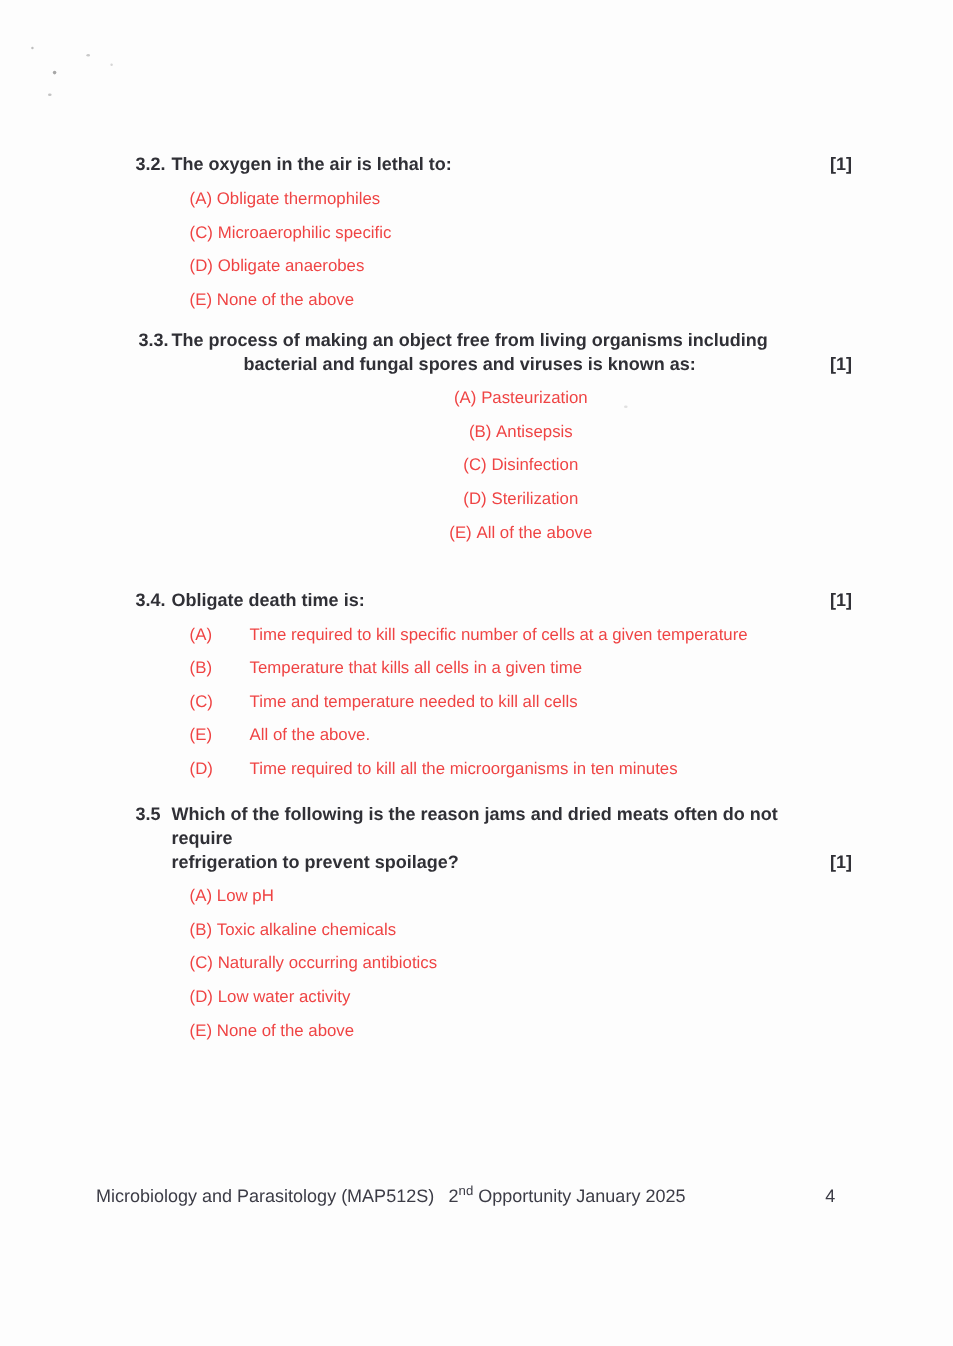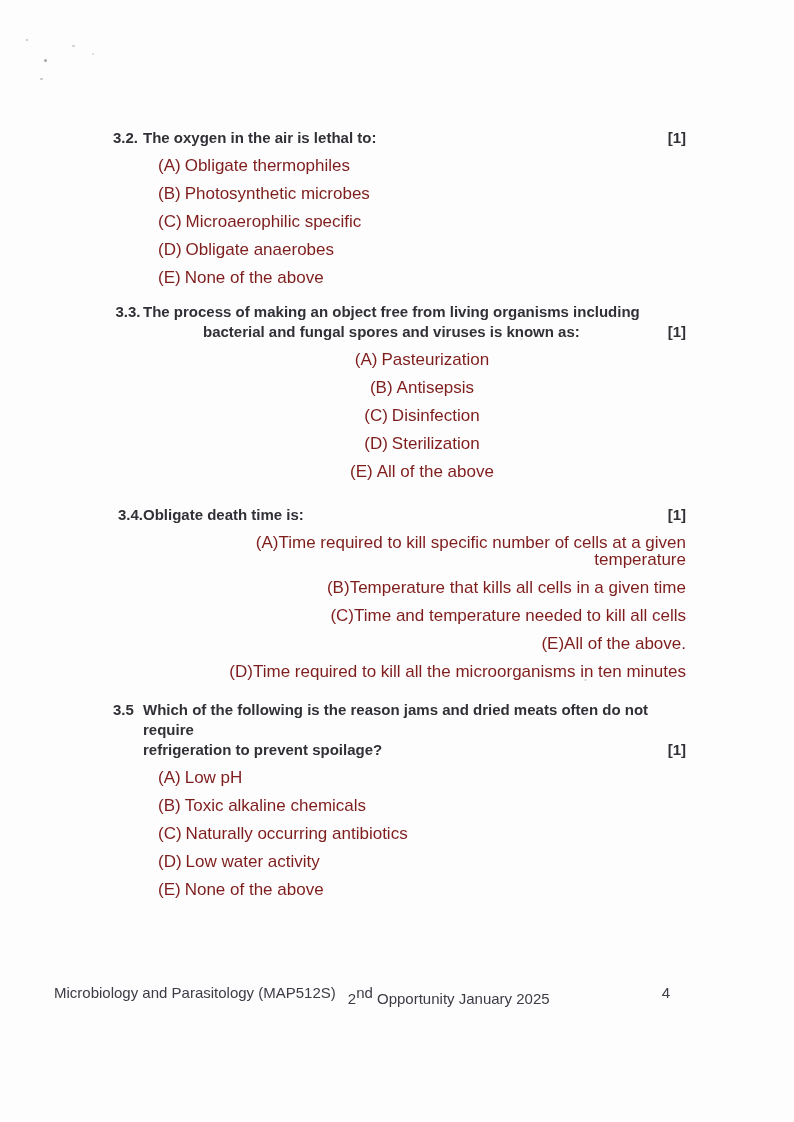--- a/index.html
+++ b/index.html
@@ -7,40 +7,40 @@
     width: 794px;
     background: #ffffff;
     font-family: "Liberation Sans", "DejaVu Sans", sans-serif;
   }
   .page {
     position: relative;
     width: 794px;
     height: 1122px;
     background: #fdfdfd;
     overflow: hidden;
-    padding: 128px 108px 0 113px;
+    padding: 128px 84px 0 113px;
     color: #3b3b40;
   }
   
   .speck {
     position: absolute;
     border-radius: 50%;
     background: #8a8a8a;
   }
   .sp1 { left: 26px;  top: 39px;  width: 2px; height: 2px; opacity: .55; }
   .sp2 { left: 72px;  top: 45px;  width: 3px; height: 2px; opacity: .45; }
   .sp3 { left: 92px;  top: 53px;  width: 2px; height: 2px; opacity: .35; }
   .sp4 { left: 44px;  top: 59px;  width: 3px; height: 3px; opacity: .75; }
   .sp5 { left: 40px;  top: 78px;  width: 3px; height: 2px; opacity: .5;  }
   .sp6 { left: 520px; top: 338px; width: 3px; height: 2px; opacity: .25; }
   .sp7 { left: 584px; top: 679px; width: 3px; height: 2px; opacity: .3;  }
 
   .question { }
   .q-sp-33 { margin-top: 16px; text-align: center; }
-  .q-sp-34 { margin-top: 25px; text-align: right; }
+  .q-sp-34 { margin-top: 39px; }
   .q-sp-35 { margin-top: 20px; }
 
   .q-head {
     display: flex;
     justify-content: space-between;
     align-items: flex-end;
     font-weight: bold;
     color: #303036;
     font-size: 15px;
     line-height: 20px;
@@ -49,47 +49,47 @@
   .q-num { width: 30px; flex: 0 0 30px; }
   .q-text { }
   .q-marks { font-weight: bold; color: #303036; }
 
   .options {
     list-style: none;
     margin-top: 9px;
     margin-left: 45px;
   }
   .option {
-    font-size: 17px;
+    font-size: 14px;
     line-height: 17px;
     margin-bottom: 11px;
-    color: #7f1d1d;
+    color: #ef4444;
   }
   .opt-label {
     display: inline-block;
     margin-right: 4px;
   }
   .options.tabbed .opt-label {
     width: 50px;
     margin-right: 0;
   }
 
   .footer {
     position: absolute;
-    left: 54px;
+    left: 80px;
     top: 984px;
     width: 616px;
     display: flex;
-    align-items: flex-start;
+    align-items: flex-end;
     font-size: 15px;
     color: #3c3c46;
     line-height: 18px;
   }
   .footer-course { margin-right: 12px; }
-  .footer-opp sup { font-size: 15px; }
+  .footer-opp sup { font-size: 11px; }
   .footer-page { margin-left: auto; }
 </style>
 </head>
 <body>
 
 <div class="page">
 
   <div>
     <span class="speck sp1"></span>
     <span class="speck sp2"></span>
@@ -106,21 +106,20 @@
         <span class="q-num">3.2.</span>
         <span class="q-text">
           <div>The oxygen in the air is lethal to:</div>
           <div></div>
         </span>
       </div>
       <span class="q-marks">[1]</span>
     </div>
     <ul class="options">
       <li class="option"><span class="opt-label">(A)</span><span>Obligate thermophiles</span></li>
-      <li class="option"><span class="opt-label">(B)</span><span>Photosynthetic microbes</span></li>
       <li class="option"><span class="opt-label">(C)</span><span>Microaerophilic specific</span></li>
       <li class="option"><span class="opt-label">(D)</span><span>Obligate anaerobes</span></li>
       <li class="option"><span class="opt-label">(E)</span><span>None of the above</span></li>
     </ul>
   </section>
 
   <section class="question q-sp-33">
     <div class="q-head">
       <div class="q-title">
         <span class="q-num">3.3.</span>

